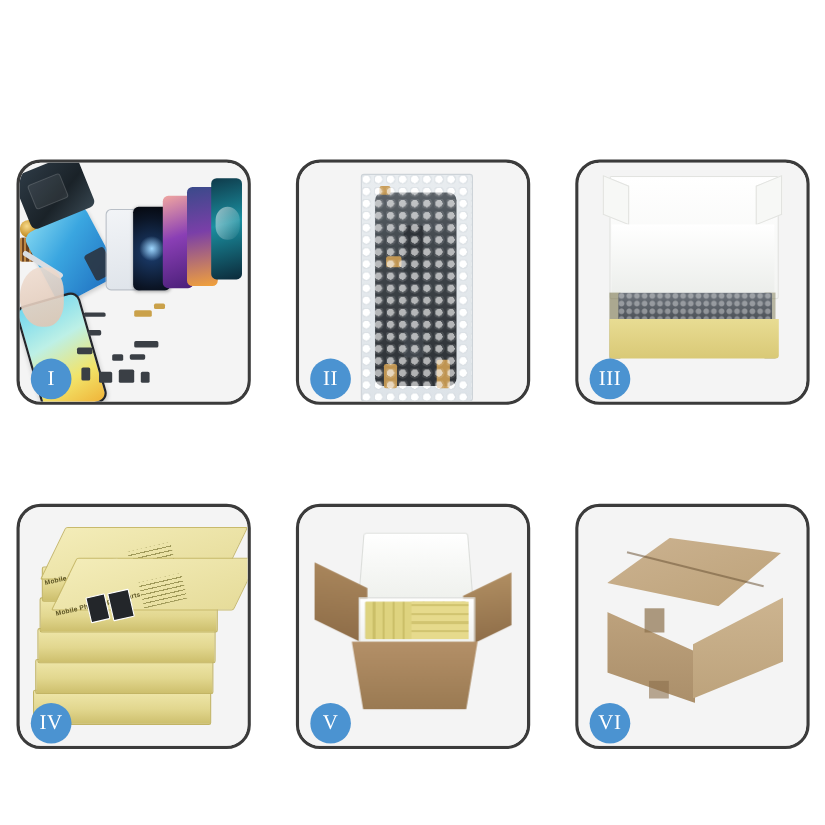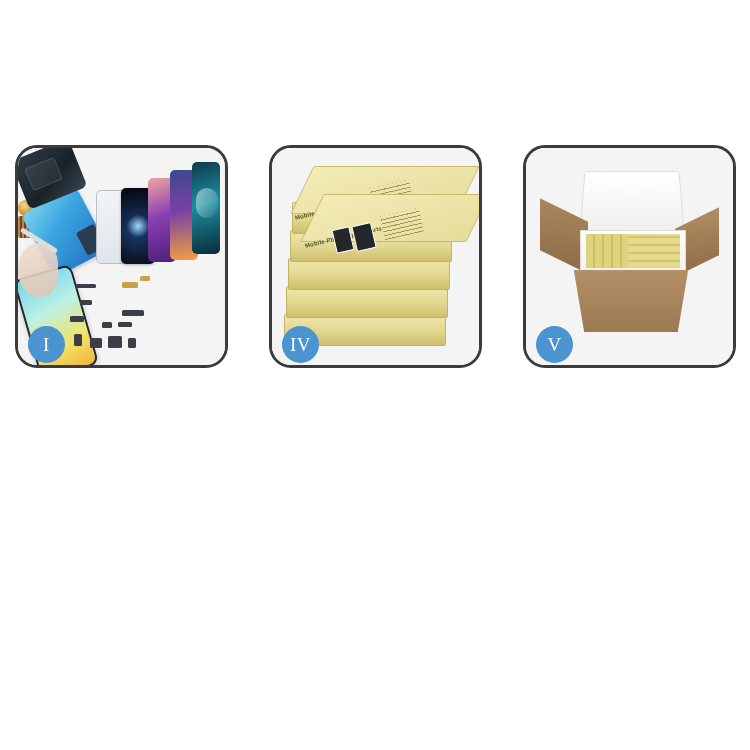--- a/index.html
+++ b/index.html
@@ -371,21 +371,47 @@
           <div class="dot" style="left:90px;top:188px;width:14px;height:12px;"></div>
           <div class="dot" style="left:110px;top:190px;width:8px;height:10px;"></div>
           <div class="dot" style="left:84px;top:174px;width:10px;height:6px;"></div>
           <div class="p1-stylus"></div>
           <div class="p1-hand"></div>
         </div>
       </div>
       <div class="badge">I</div>
     </div>
 
-
+    <div class="panel">
+      <div class="panel-clip">
+        <div class="p2-bag">
+          <div class="p2-part"></div>
+          <div class="p2-tape" style="left:16px;top:10px;width:10px;height:8px;"></div>
+          <div class="p2-tape" style="left:22px;top:74px;width:14px;height:10px;"></div>
+          <div class="p2-tape" style="left:20px;top:172px;width:12px;height:22px;"></div>
+          <div class="p2-tape" style="left:68px;top:168px;width:12px;height:26px;"></div>
+          <div class="p2-bubbleover"></div>
+        </div>
+      </div>
+      <div class="badge">II</div>
+    </div>
+
+    <div class="panel">
+      <div class="panel-clip">
+        <div class="p3-lid"></div>
+        <div class="p3-lidflapL"></div>
+        <div class="p3-lidflapR"></div>
+        <div class="p3-foam"></div>
+        <div class="p3-boxside"></div>
+        <div class="p3-boxsideR"></div>
+        <div class="p3-bubble"></div>
+        <div class="p3-boxfront"></div>
+      </div>
+      <div class="badge">III</div>
+    </div>
 
     <div class="panel">
       <div class="panel-clip">
         <div class="p4-stack">
           <div class="p4-box" style="left:6px;top:152px;"></div>
           <div class="p4-box" style="left:8px;top:124px;"></div>
           <div class="p4-box" style="left:10px;top:96px;"></div>
           <div class="p4-box" style="left:12px;top:68px;"></div>
           <div class="p4-box" style="left:14px;top:40px;"></div>
 
@@ -411,15 +437,26 @@
         <div class="p5-flapL"></div>
         <div class="p5-flapR"></div>
         <div class="p5-inner"></div>
         <div class="p5-yellow"></div>
         <div class="p5-yellow2"></div>
         <div class="p5-front"></div>
       </div>
       <div class="badge">V</div>
     </div>
 
+    <div class="panel">
+      <div class="panel-clip">
+        <div class="p6-top"></div>
+        <div class="p6-left"></div>
+        <div class="p6-right"></div>
+        <div class="p6-seam"></div>
+        <div class="p6-tape1"></div>
+        <div class="p6-tape2"></div>
+      </div>
+      <div class="badge">VI</div>
+    </div>
 
   </div>
 </div>
 
 </body></html>

